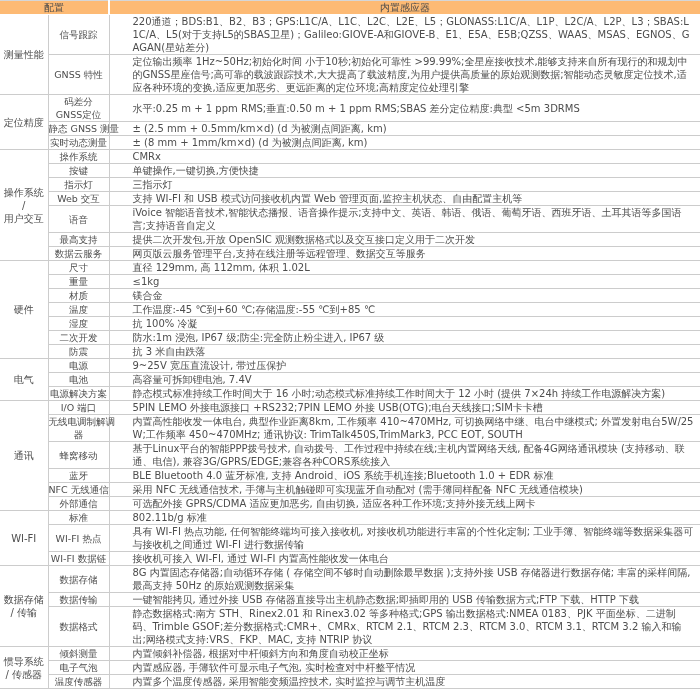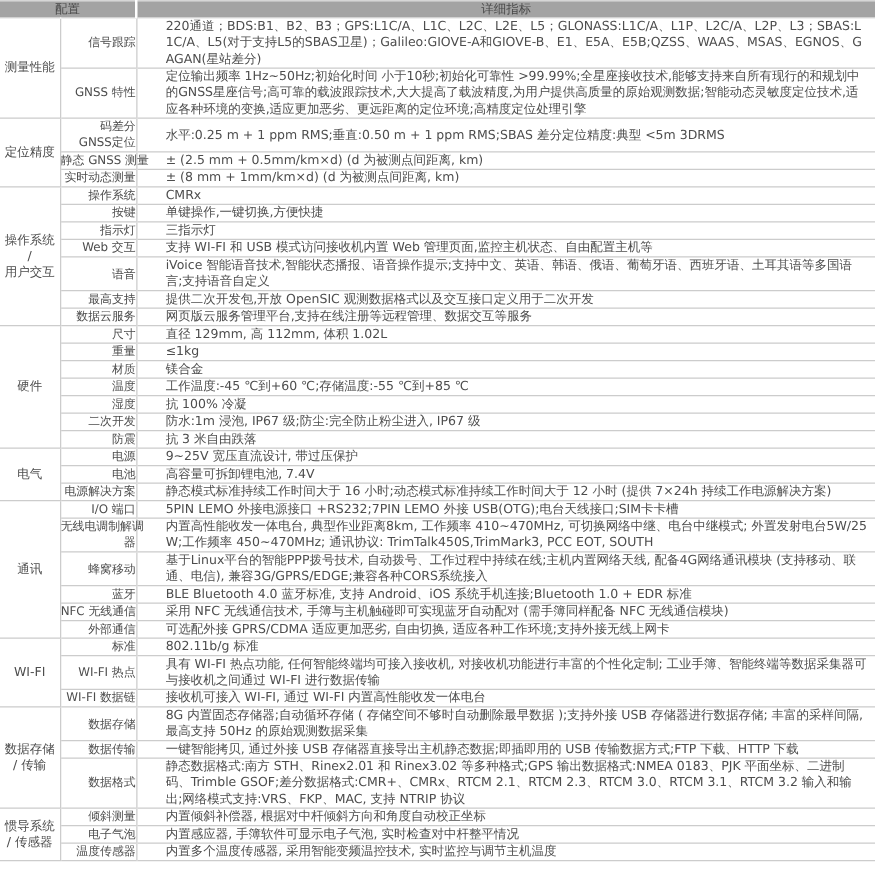--- a/index.html
+++ b/index.html
@@ -14,21 +14,21 @@
     border-collapse:collapse;
     table-layout:fixed;
     font-size:10px;
     line-height:13px;
     border-bottom:1px solid #cccccc;
   }
   col.c-cat{width:48px;}
   col.c-lab{width:61px;}
   col.c-val{width:591px;}
   th{
-    background:#a3a3a3;
+    background:#fdba74;
     font-weight:normal;
     font-size:10px;
     color:#4a4a4a;
     height:13px;
     padding:0;
     text-align:center;
     border-top:1px solid #d6d6d6;
     border-bottom:1px solid #ffffff;
   }
   th.cfg{border-right:2px solid #ffffff;}
@@ -38,21 +38,21 @@
     vertical-align:middle;
     font-size:10px;
   }
   td.cat{
     text-align:center;
     white-space:pre;
     border-right:1px solid #cccccc;
     font-size:10px;
   }
   td.lab{
-    text-align:right;
+    text-align:center;
     white-space:pre;
     border-right:1px solid #cccccc;
     font-size:9.5px;
   }
   td.val{
     text-align:left;
     padding:0 6px 0 23px;
     word-break:break-all;
   }
   .footnote{
@@ -67,21 +67,21 @@
 
 <table class="spec">
   <colgroup>
     <col class="c-cat">
     <col class="c-lab">
     <col class="c-val">
   </colgroup>
   <thead>
     <tr>
       <th class="cfg" colspan="2">配置</th>
-      <th>详细指标</th>
+      <th>内置感应器</th>
     </tr>
   </thead>
   <tbody>
       <tr>
         <td class="cat" rowspan="2">测量性能</td>
         <td class="lab">信号跟踪</td>
         <td class="val">220通道；BDS:B1、B2、B3；GPS:L1C/A、L1C、L2C、L2E、L5；GLONASS:L1C/A、L1P、L2C/A、L2P、L3；SBAS:L1C/A、L5(对于支持L5的SBAS卫星)；Galileo:GIOVE-A和GIOVE-B、E1、E5A、E5B;QZSS、WAAS、MSAS、EGNOS、GAGAN(星站差分)</td>
       </tr>
       <tr>
         <td class="lab">GNSS 特性</td>

